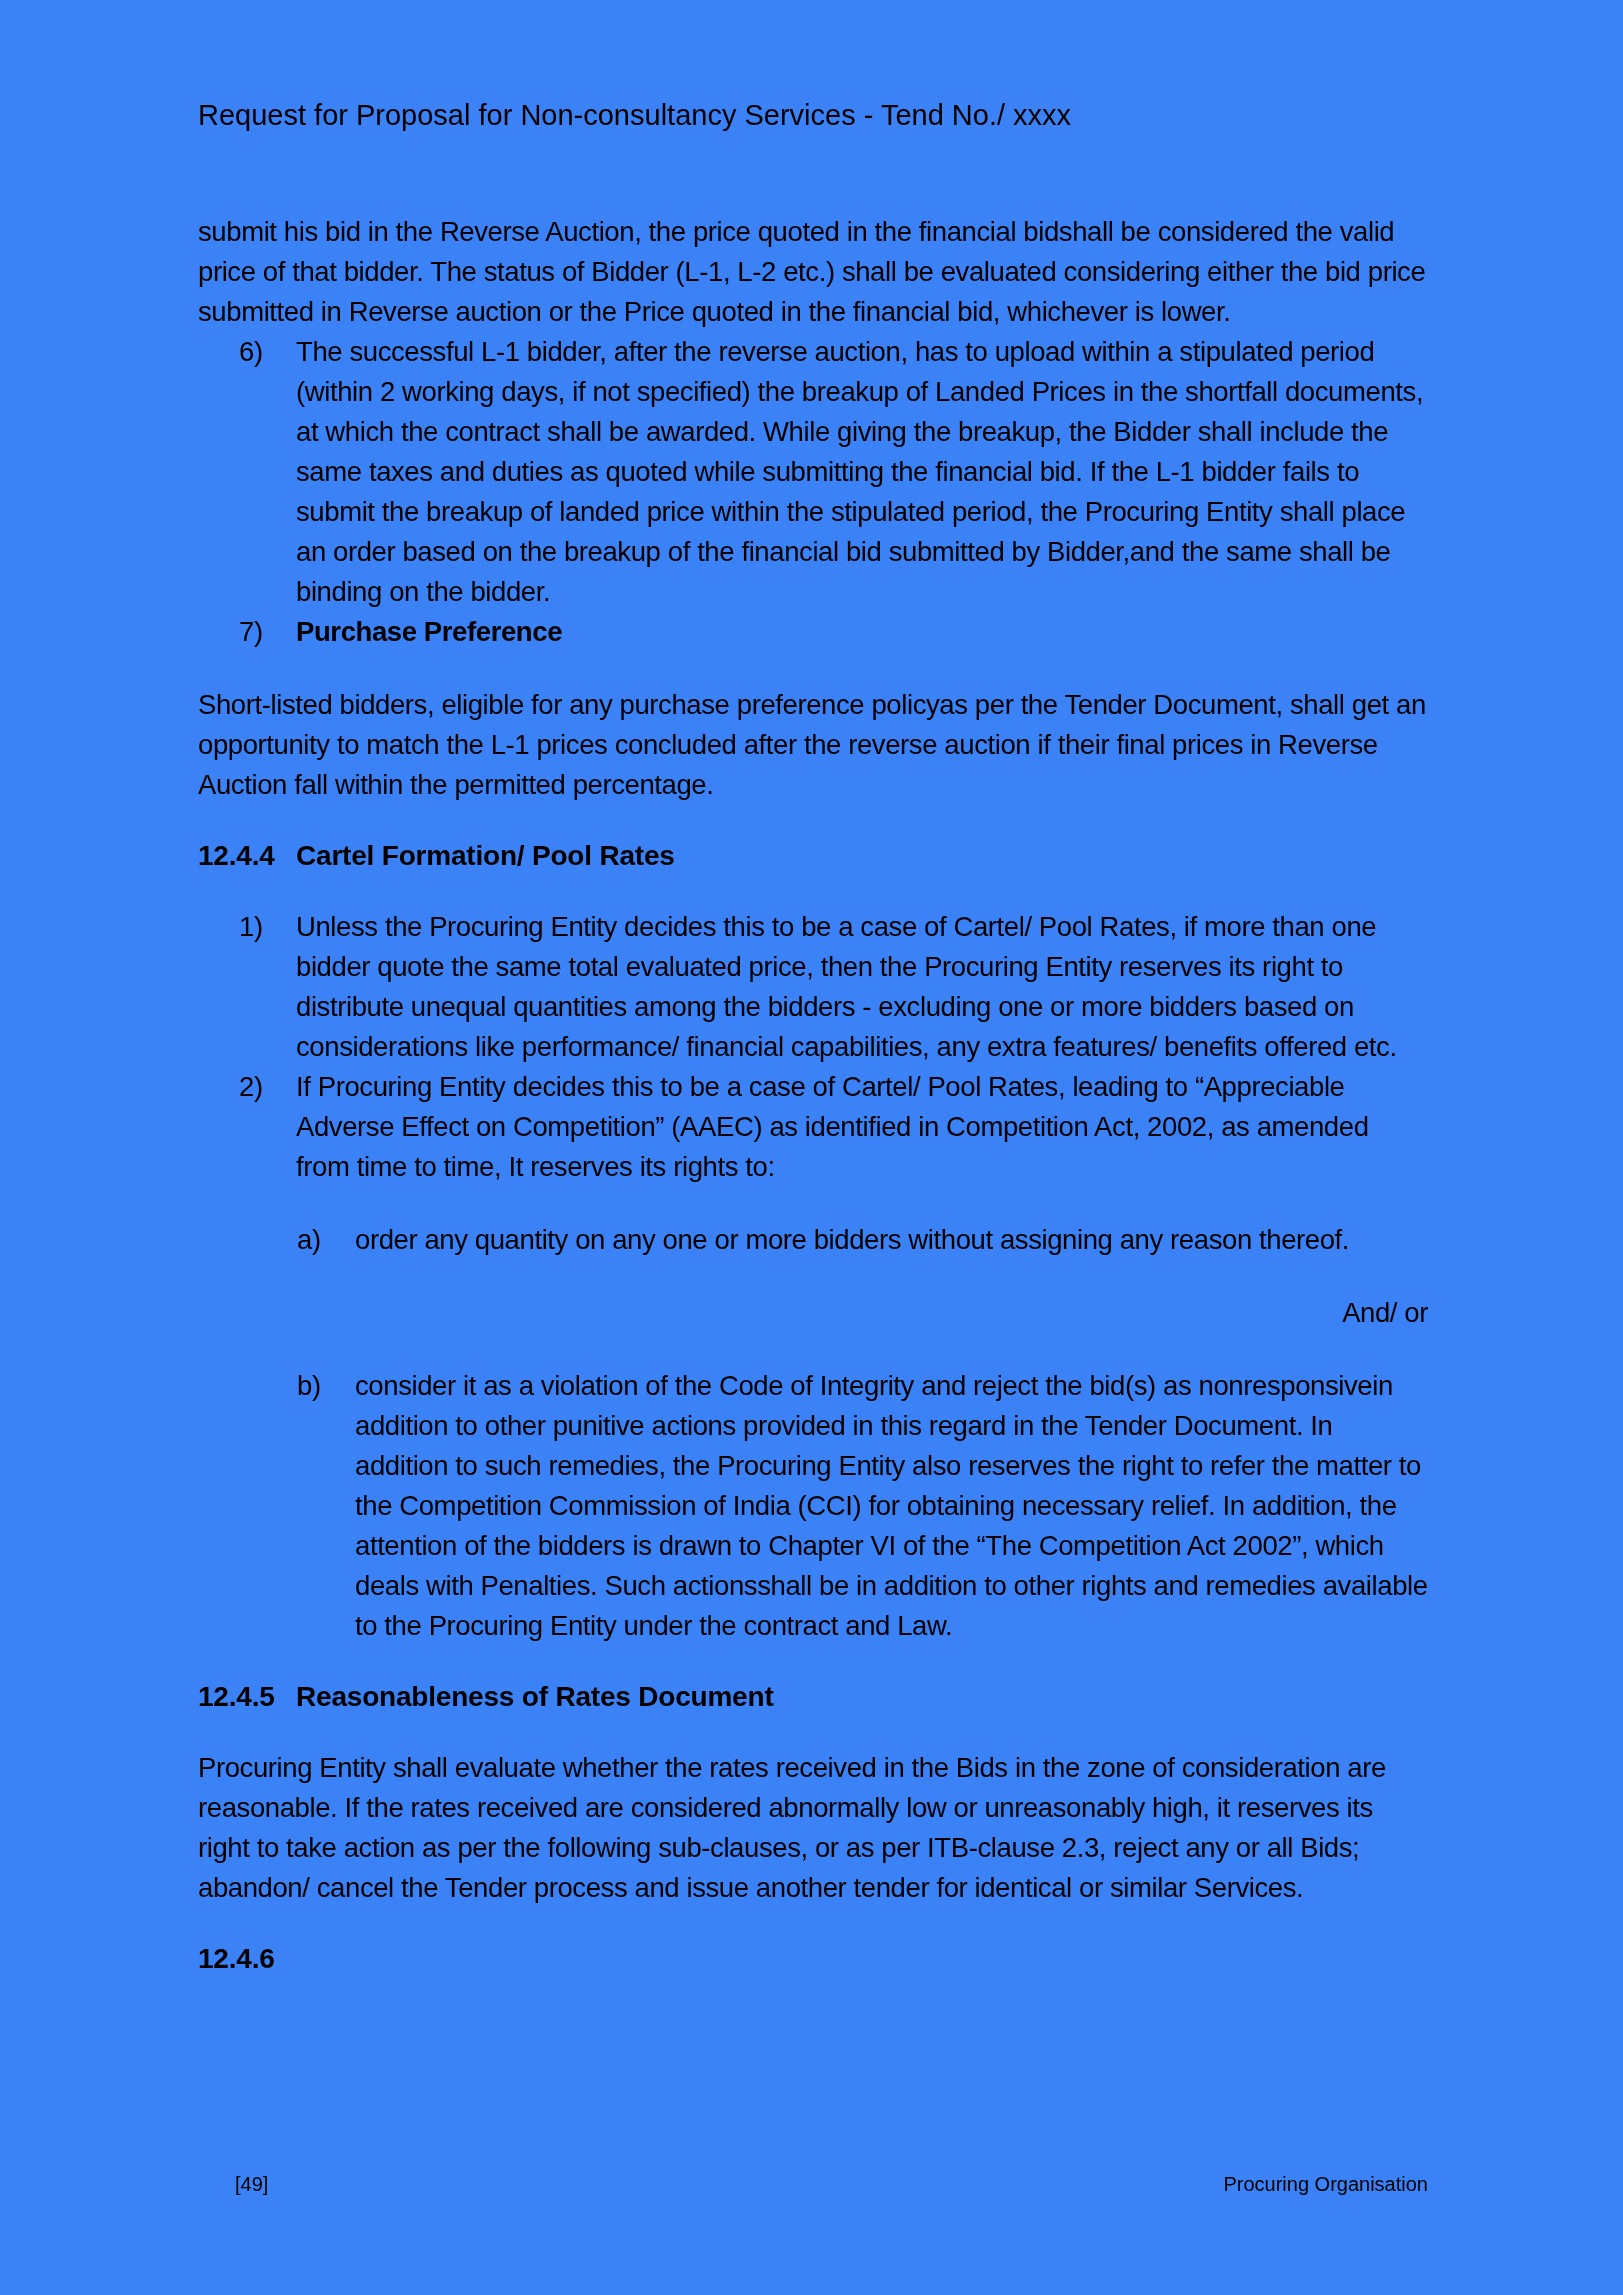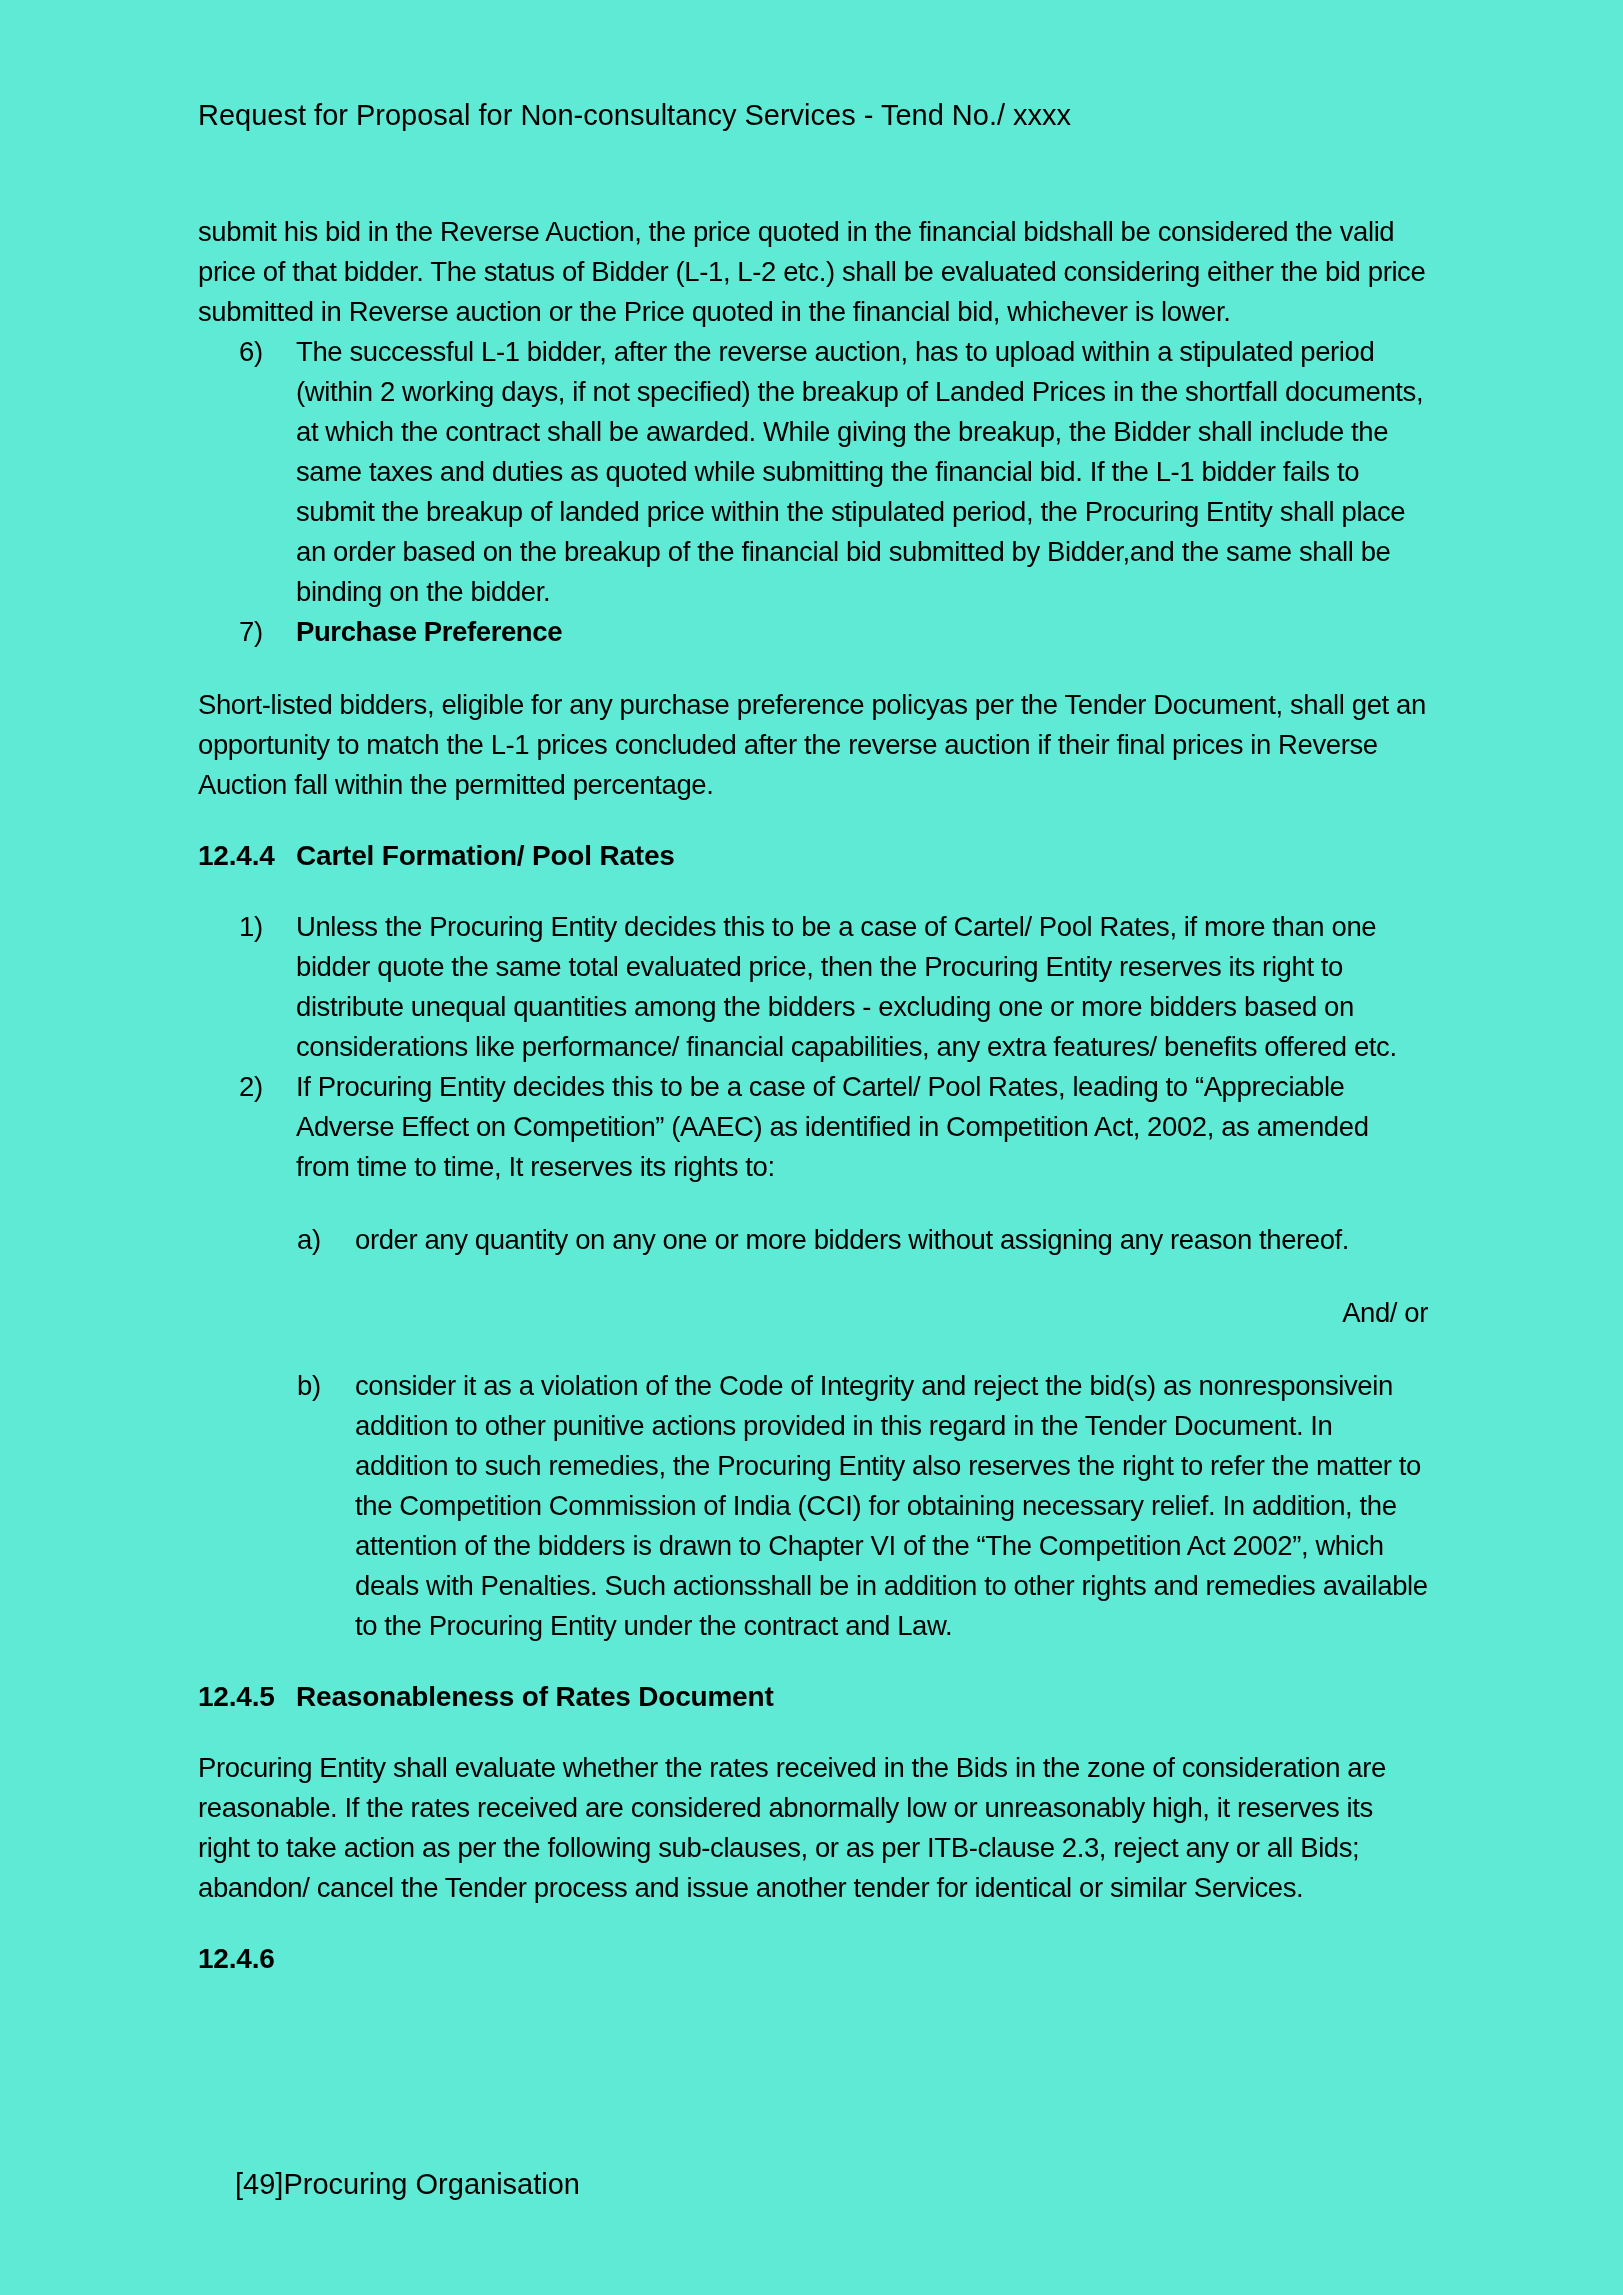--- a/index.html
+++ b/index.html
@@ -4,21 +4,21 @@
 <style>
   html, body {
     margin: 0;
     padding: 0;
     background: #9e9e9e;
   }
   .page {
     position: relative;
     width: 1623px;
     height: 2295px;
-    background: #5eead4;
+    background: #3b82f6;
     color: #000000;
     font-family: "Liberation Sans", sans-serif;
     overflow: hidden;
   }
   .running-header {
     position: absolute;
     top: 98px;
     left: 198px;
     right: 196px;
     font-size: 29px;
@@ -63,24 +63,24 @@
   .andor {
     text-align: right;
     margin-top: 33px !important;
   }
 
   .page-footer {
     position: absolute;
     top: 2167px;
     left: 198px;
     width: 1230px;
-    font-size: 29px;
+    font-size: 20px;
     line-height: 34px;
     display: flex;
-    justify-content: flex-start;
+    justify-content: space-between;
   }
   .page-footer .page-num { margin-left: 37px; }
 </style>
 </head>
 <body>
 
 <div class="page">
 
   <div class="running-header">Request for Proposal for Non-consultancy Services - Tend No./ xxxx</div>
 

